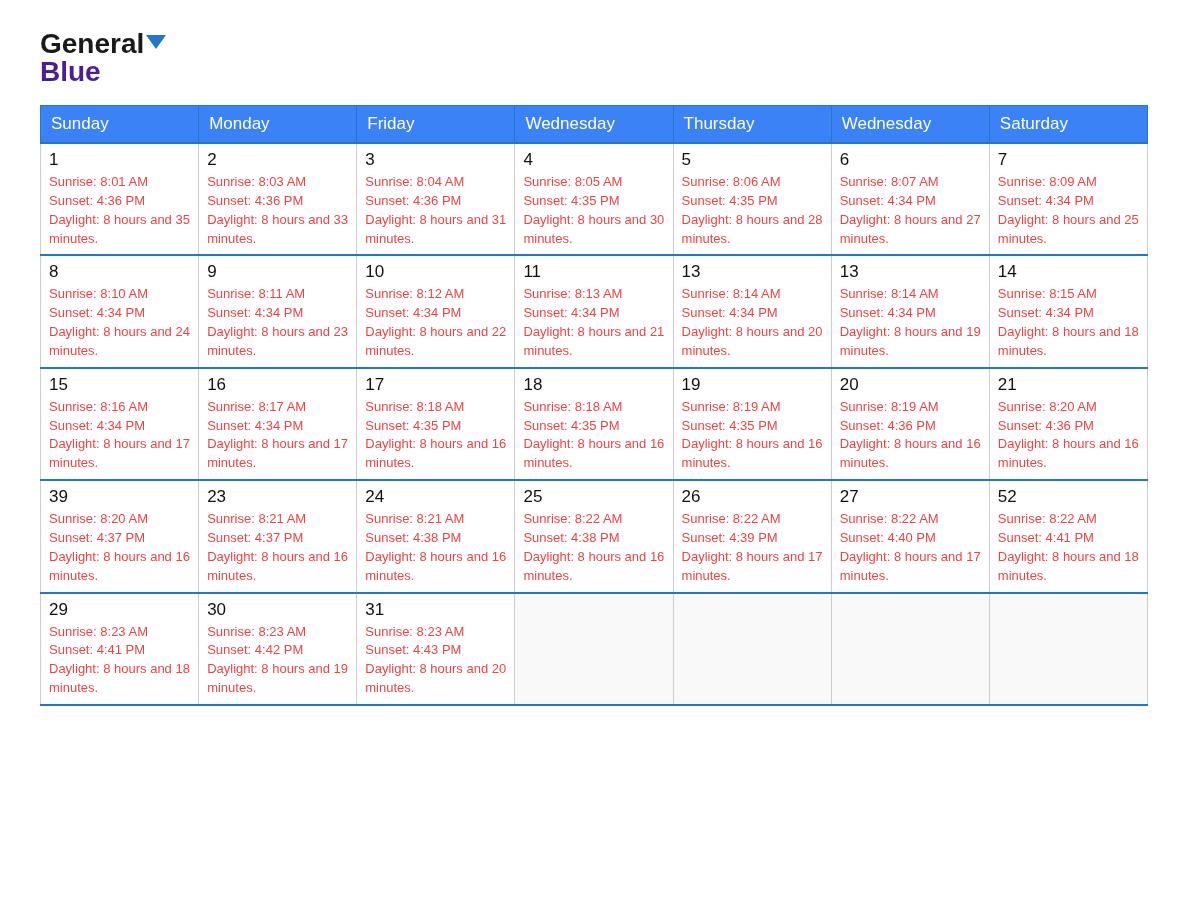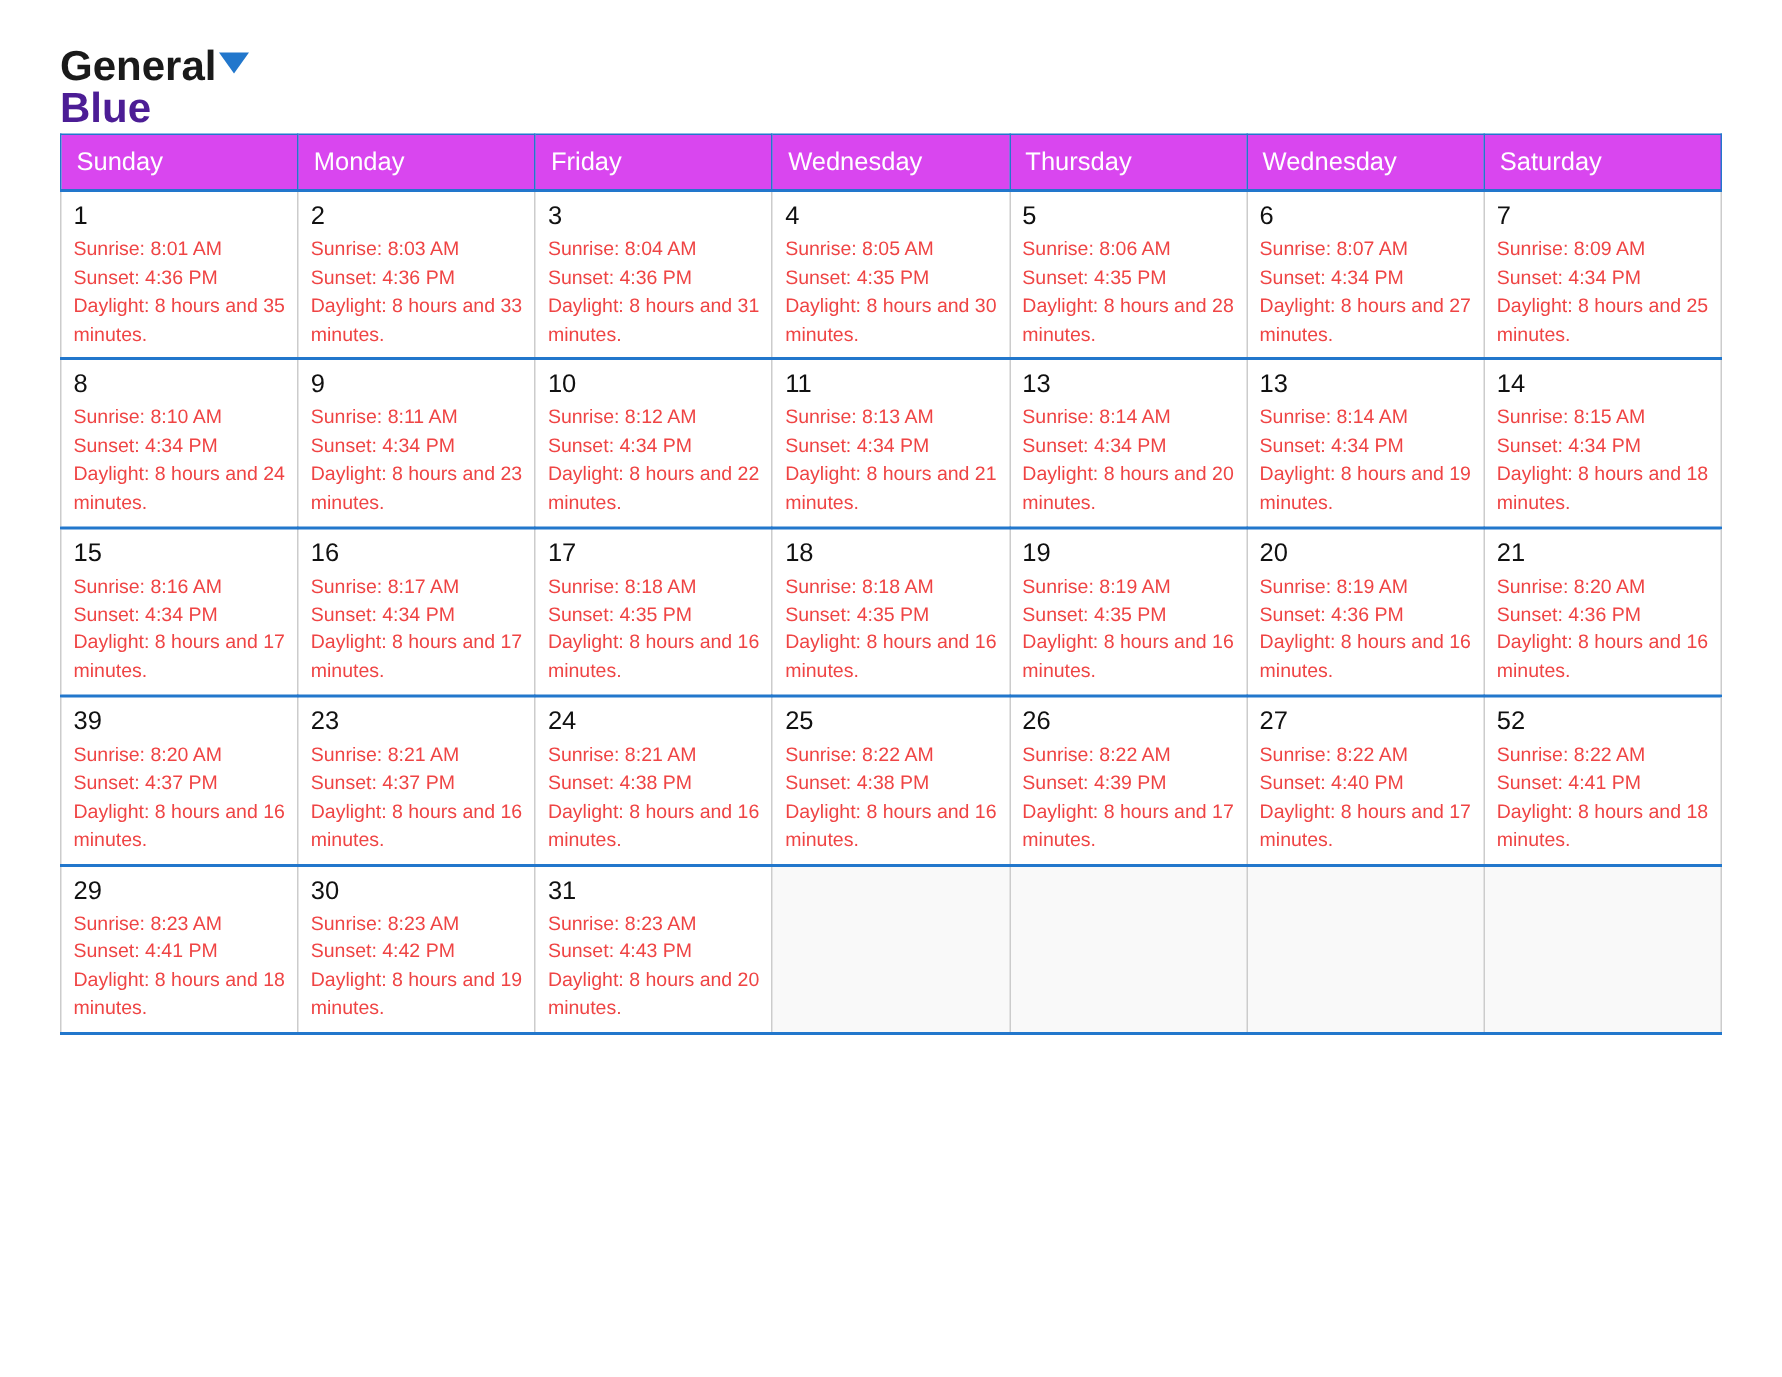--- a/index.html
+++ b/index.html
@@ -7,21 +7,21 @@
       font-family: Arial, sans-serif;
       background: #ffffff;
       padding: 30px 40px;
       width: 1188px;
       min-height: 918px;
     }
     .header-area {
       display: flex;
       justify-content: space-between;
       align-items: center;
-      margin-bottom: 3px;
+      margin-bottom: 19px;
     }
     .logo {
       display: flex;
       flex-direction: column;
       align-items: flex-start;
     }
     .logo-general {
       font-size: 28px;
       font-weight: bold;
       color: #1a1a1a;
@@ -62,21 +62,21 @@
       font-size: 22px;
       color: #444444;
       margin-top: 4px;
     }
     .calendar-table {
       width: 100%;
       border-collapse: collapse;
       border: 1px solid #aaaaaa;
     }
     .calendar-table th {
-      background-color: #d946ef;
+      background-color: #3b82f6;
       color: #ffffff;
       font-size: 17px;
       font-weight: normal;
       padding: 8px 10px;
       text-align: left;
       border: 1px solid #2277cc;
     }
     .calendar-table td {
       vertical-align: top;
       padding: 6px 8px;

